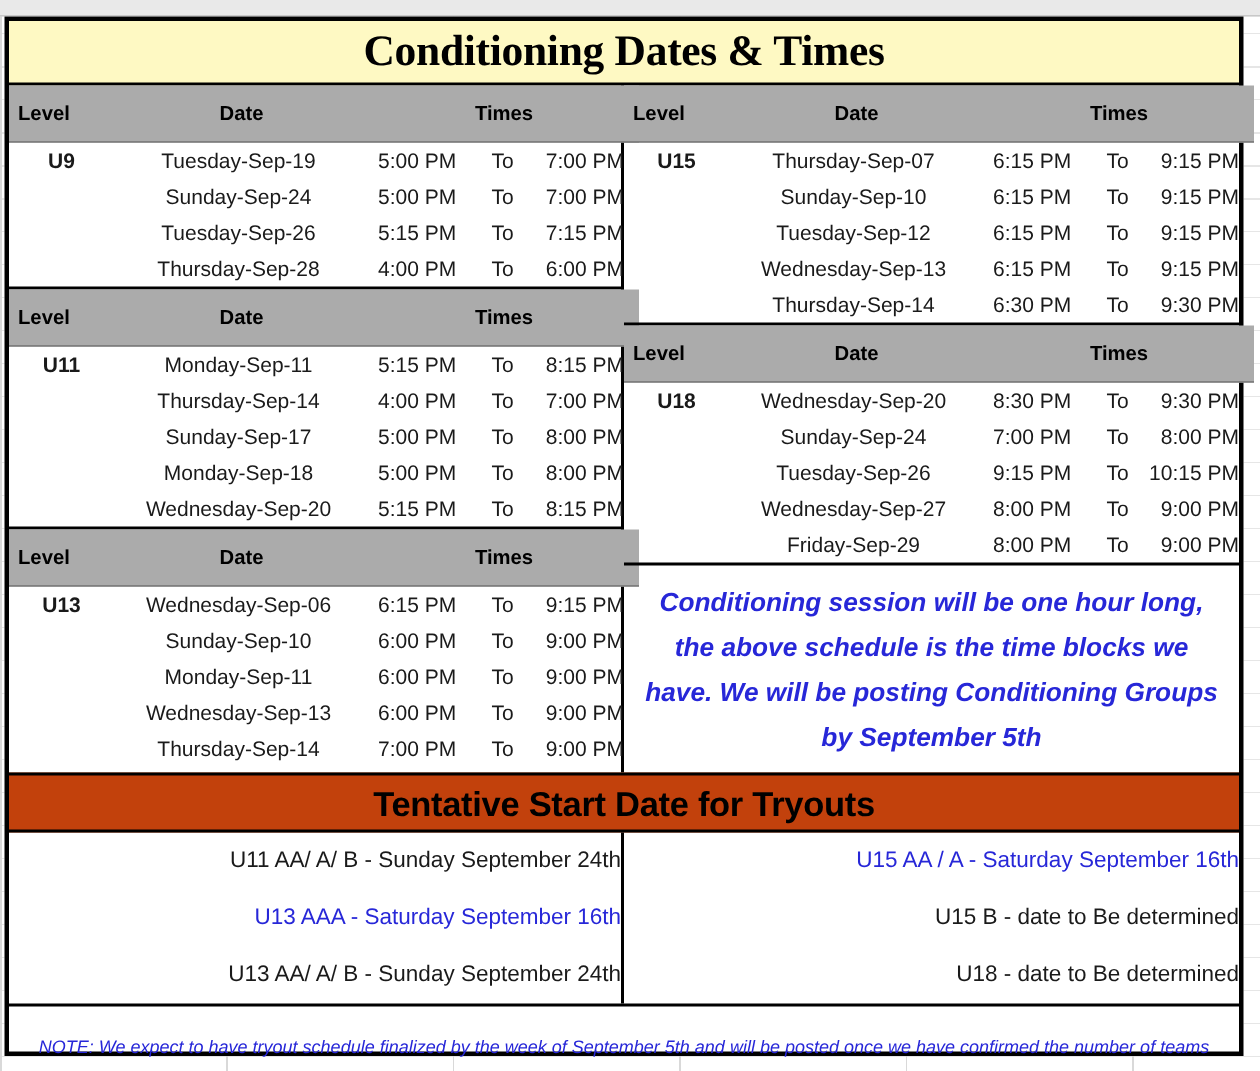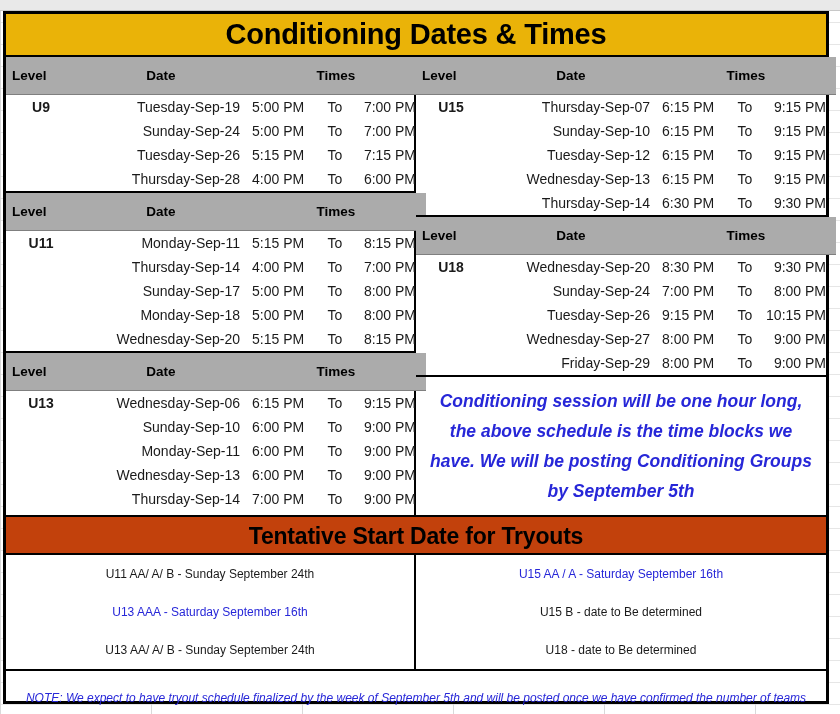--- a/index.html
+++ b/index.html
@@ -100,21 +100,21 @@
     border-bottom: 1px solid #7f7f7f;
   }
   table.sched td {
     font-size: 14px;
     color: #1a1a1a;
     height: 24px;
     padding: 0 2px;
     white-space: nowrap;
   }
   .c-level  { width: 70px;  text-align: center; font-weight: bold; }
-  .c-date   { width: 170px; text-align: right; padding-right: 6px !important; }
+  .c-date   { width: 170px; text-align: center; padding-right: 6px !important; }
   .c-start  { width: 72px;  text-align: left;  padding-left: 6px !important; }
   .c-to     { width: 34px;  text-align: center; }
   .c-end    { width: 74px;  text-align: right; padding-right: 10px !important; }
   th.h-level { text-align: left; padding-left: 6px !important; }
   th.h-date  { text-align: center; }
 
   
   th.h-times-group { text-align: center; }
 
   
@@ -144,22 +144,22 @@
   }
   .tryout-col {
     box-sizing: border-box;
     width: 50%;
   }
   .tryout-col.left { border-right: 2px solid #000000; }
   .tryout-row {
     box-sizing: border-box;
     height: 38px;
     line-height: 38px;
-    text-align: center;
-    font-size: 12px;
+    text-align: right;
+    font-size: 15px;
     color: #1a1a1a;
     white-space: nowrap;
   }
   .tryout-row.blue { color: #2727d8; }
 
   
   #bottom-note {
     flex: 1 1 auto;
     box-sizing: border-box;
     display: flex;
@@ -177,21 +177,21 @@
   }
 </style>
 </head>
 <body>
 
 <div id="sheet-backdrop"></div>
 <div id="top-strip"></div>
 
 <div id="poster">
 
-  <div id="title-banner" class="banner" style="background: #eab308;">Conditioning Dates &amp; Times</div>
+  <div id="title-banner" class="banner" style="background: #fef9c3; font-family: Liberation Serif, serif;">Conditioning Dates &amp; Times</div>
 
   <div id="schedule">
     <div class="sched-col left">
       <div class="block">
         <table class="sched">
           <colgroup>
               <col class="c-level">
               <col class="c-date">
               <col class="c-start">
               <col class="c-to">

